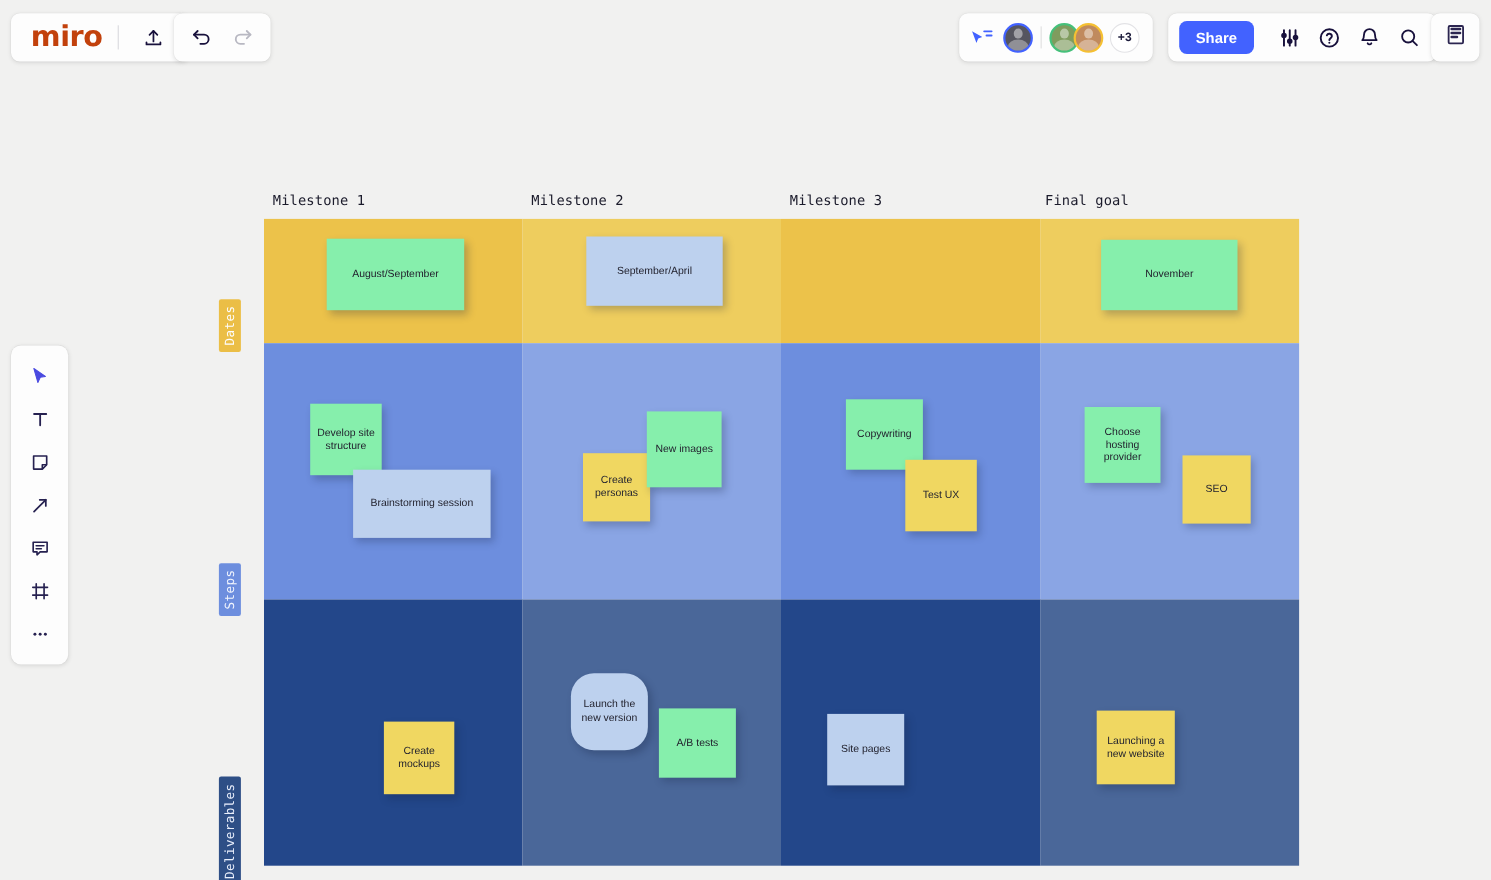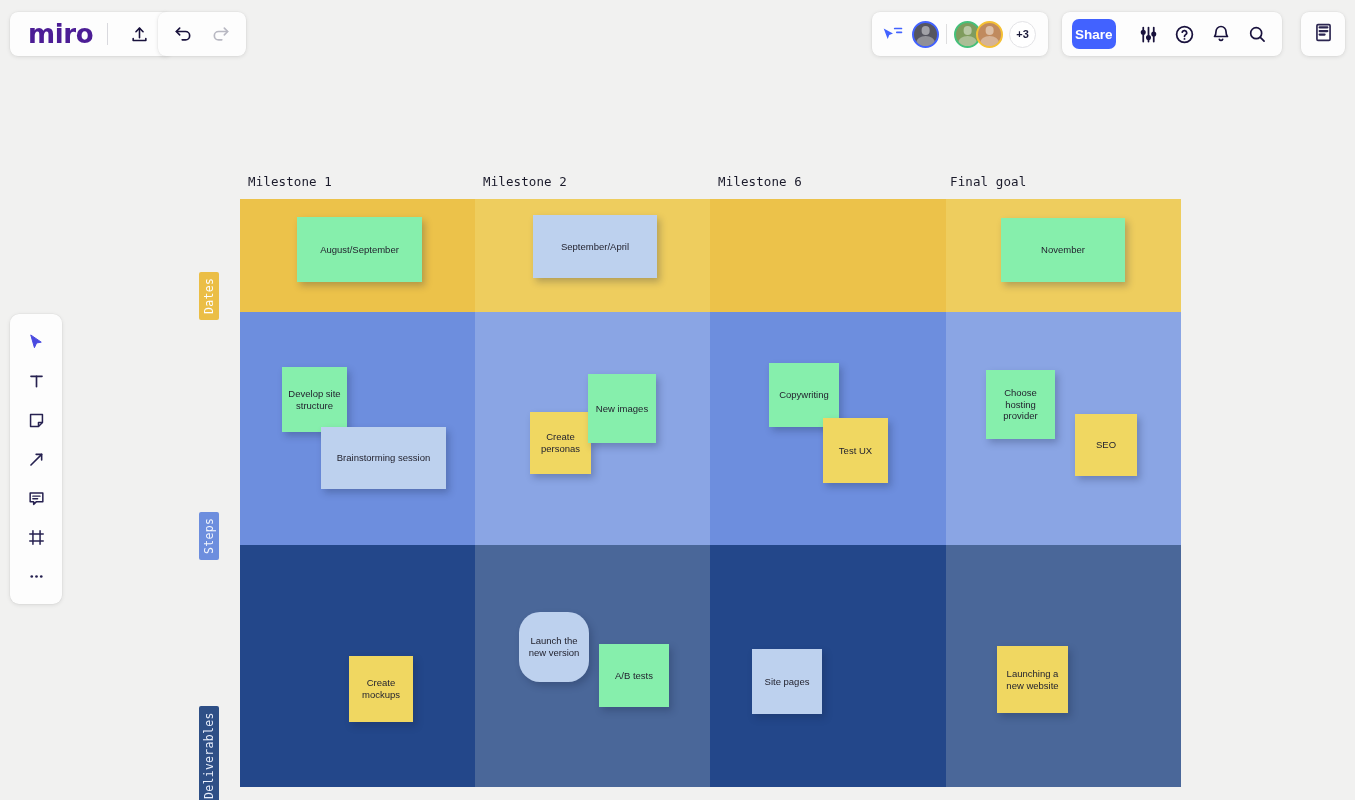--- a/index.html
+++ b/index.html
@@ -16,21 +16,21 @@
     position: absolute;
     background: #fdfdfd;
     border-radius: 8px;
     box-shadow: 0 1px 4px rgba(0,0,0,.10), 0 0 0 .5px rgba(0,0,0,.04);
     display: flex; align-items: center;
   }
   #logo-panel { left: 10px; top: 12px; height: 44px; padding: 0 16px 0 18px; gap: 0; }
   .miro-word {
     font-family: "DejaVu Sans", sans-serif;
     font-size: 26px; font-weight: 700; letter-spacing: -.4px;
-    color: #4c1d95; line-height: 1;
+    color: #c2410c; line-height: 1;
   }
   .vsep { width: 1px; height: 22px; background: #d9d9de; margin: 0 14px; }
   .icon-btn {
     width: 34px; height: 34px; border-radius: 6px;
     display: flex; align-items: center; justify-content: center;
     cursor: pointer; background: transparent; border: 0;
   }
 
   #undo-panel { left: 158px; top: 12px; height: 44px; padding: 0 8px; gap: 4px; }
 
@@ -66,21 +66,21 @@
     border: 1.5px solid #e3e3e6; background: #fff;
     display: flex; align-items: center; justify-content: center;
     font-size: 11px; font-weight: 700; color: #1b1a3a; margin-left: 6px;
   }
 
   #actions-panel { left: 1062px; top: 12px; height: 44px; padding: 0 8px 0 10px; gap: 2px; }
   .share-btn {
     background: #4262ff; color: #fff; border: 0;
     font-family: "Liberation Sans", sans-serif;
     font-size: 13.5px; font-weight: 700;
-    border-radius: 7px; height: 30px; padding: 0 3px;
+    border-radius: 7px; height: 30px; padding: 0 15px;
     cursor: pointer; margin-right: 14px;
   }
   #notes-panel { left: 1301px; top: 12px; width: 44px; height: 44px;
                  justify-content: center; }
 
   
   #tools-panel {
     left: 10px; top: 314px; width: 52px;
     flex-direction: column; padding: 10px 0; gap: 3px;
     border-radius: 9px;
@@ -263,21 +263,21 @@
         <circle cx="6" cy="12" r="1.7"></circle>
           <circle cx="12" cy="12" r="1.7"></circle>
           <circle cx="18" cy="12" r="1.7"></circle>
       </svg>
     </div>
   </div>
 
   <div class="col-headers">
     <div class="col-header" style="left:8px">Milestone 1</div>
     <div class="col-header" style="left:243px">Milestone 2</div>
-    <div class="col-header" style="left:478px">Milestone 6</div>
+    <div class="col-header" style="left:478px">Milestone 3</div>
     <div class="col-header" style="left:710px">Final goal</div>
   </div>
 
   <div class="rowlab-wrap" style="left:219px; top:300px;">
     <span class="rowlab dates">Dates</span>
   </div>
   <div class="rowlab-wrap" style="left:219px; top:540px;">
     <span class="rowlab steps">Steps</span>
   </div>
   <div class="rowlab-wrap" style="left:219px; top:785px;">

